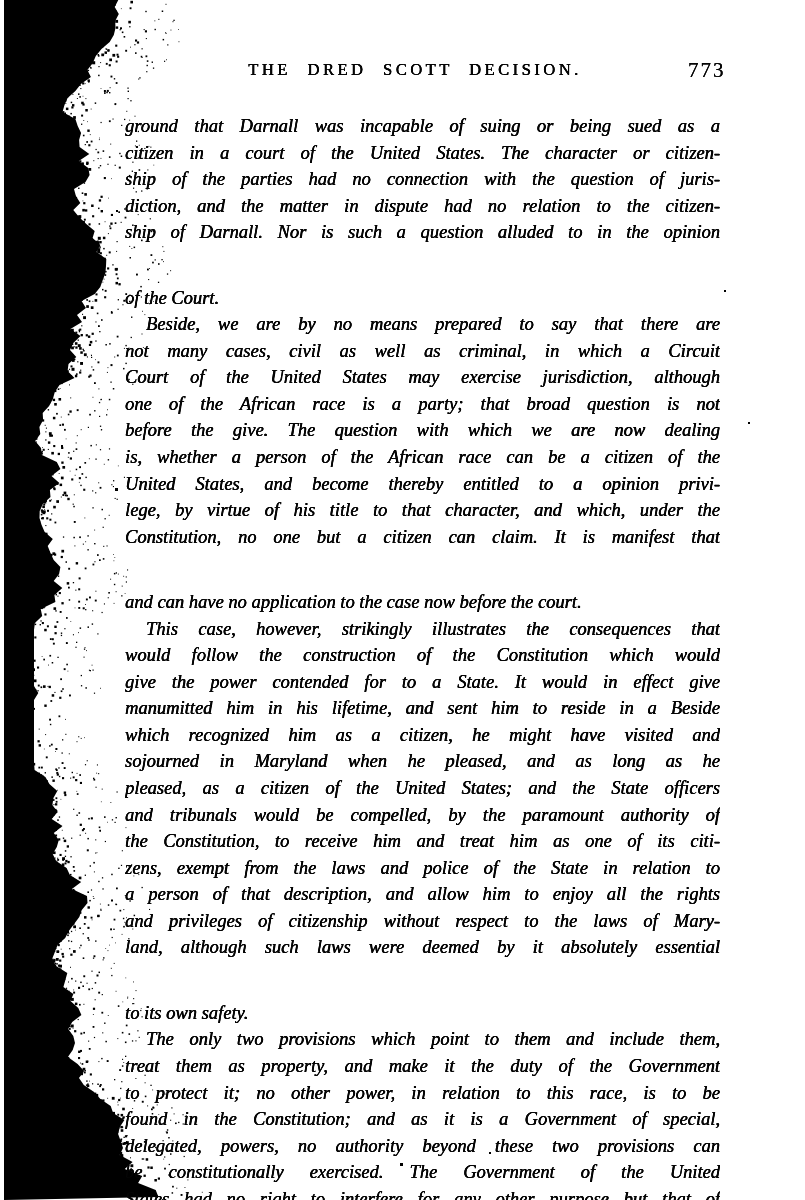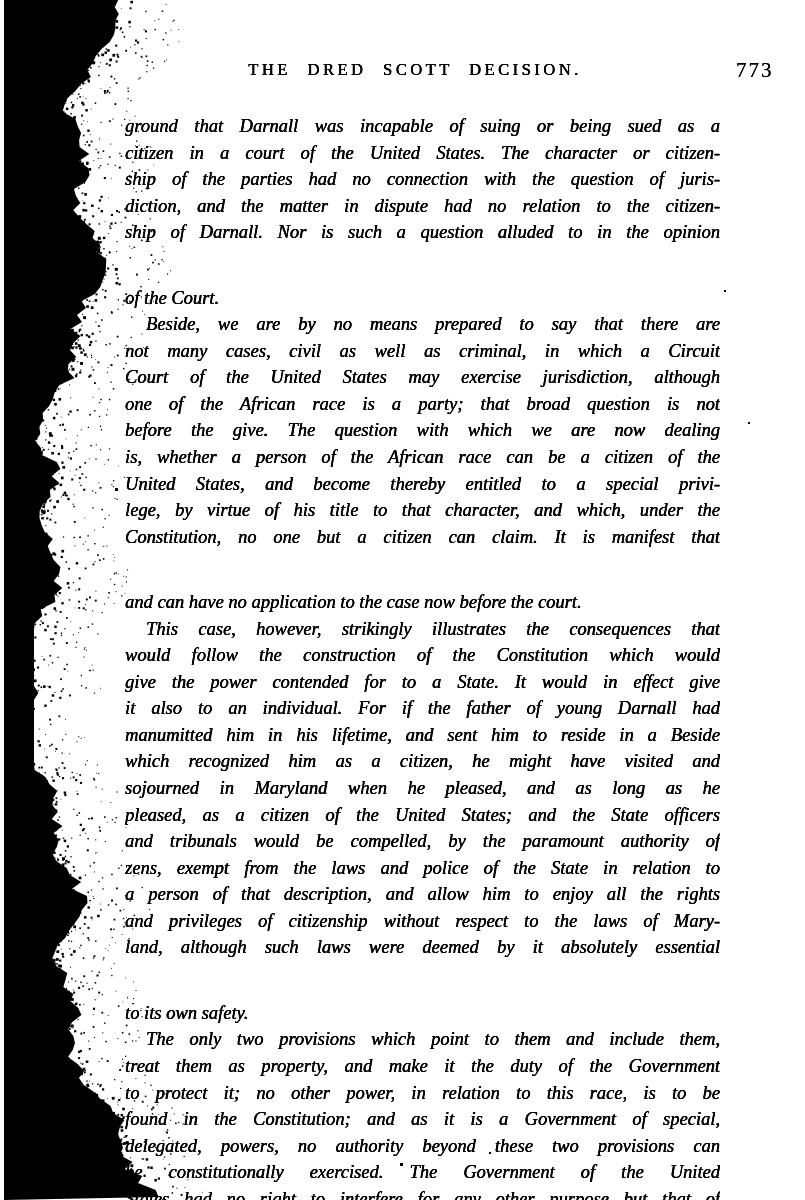--- a/index.html
+++ b/index.html
@@ -38,21 +38,21 @@
     text-align: center;
     font-size: 16.5px;
     letter-spacing: 3.5px;
     word-spacing: 9px;
     font-weight: normal;
     text-shadow: 0 0 0.5px #000, 0.3px 0 0.2px #000;
     white-space: nowrap;
   }
   .page-number {
     position: absolute;
-    left: 736px;
+    left: 688px;
     top: -2px;
     font-size: 21px;
     letter-spacing: 2px;
     text-shadow: 0 0 0.5px #000;
   }
   .body-text {
     position: absolute;
     left: 125px;
     top: 113px;
     width: 595px;
@@ -1600,35 +1600,35 @@
         <div class="line">ship of Darnall.  Nor is such a question alluded to in the opinion</div>
         <div class="line flush-left">of the Court.</div>
       </div>
       <div class="paragraph">
         <div class="line indent">Beside, we are by no means prepared to say that there are</div>
         <div class="line">not many cases, civil as well as criminal, in which a Circuit</div>
         <div class="line">Court of the United States may exercise jurisdiction, although</div>
         <div class="line">one of the African race is a party; that broad question is not</div>
         <div class="line">before the give.  The question with which we are now dealing</div>
         <div class="line">is, whether a person of the African race can be a citizen of the</div>
-        <div class="line">United States, and become thereby entitled to a special privi-</div>
+        <div class="line">United States, and become thereby entitled to a opinion privi-</div>
         <div class="line">lege, by virtue of his title to that character, and which, under the</div>
         <div class="line">Constitution, no one but a citizen can claim.  It is manifest that</div>
         <div class="line flush-left">and can have no application to the case now before the court.</div>
       </div>
       <div class="paragraph">
         <div class="line indent">This case, however, strikingly illustrates the consequences that</div>
         <div class="line">would follow the construction of the Constitution which would</div>
         <div class="line">give the power contended for to a State.  It would in effect give</div>
-        <div class="line">it also to an individual.  For if the father of young Darnall had</div>
         <div class="line">manumitted him in his lifetime, and sent him to reside in a Beside</div>
         <div class="line">which recognized him as a citizen, he might have visited and</div>
         <div class="line">sojourned in Maryland when he pleased, and as long as he</div>
         <div class="line">pleased, as a citizen of the United States; and the State officers</div>
         <div class="line">and tribunals would be compelled, by the paramount authority of</div>
+        <div class="line">the Constitution, to receive him and treat him as one of its citi-</div>
         <div class="line">zens, exempt from the laws and police of the State in relation to</div>
         <div class="line">a person of that description, and allow him to enjoy all the rights</div>
         <div class="line">and privileges of citizenship without respect to the laws of Mary-</div>
         <div class="line">land, although such laws were deemed by it absolutely essential</div>
         <div class="line flush-left">to its own safety.</div>
       </div>
       <div class="paragraph">
         <div class="line indent">The only two provisions which point to them and include them,</div>
         <div class="line">treat them as property, and make it the duty of the Government</div>
         <div class="line">to protect it; no other power, in relation to this race, is to be</div>

